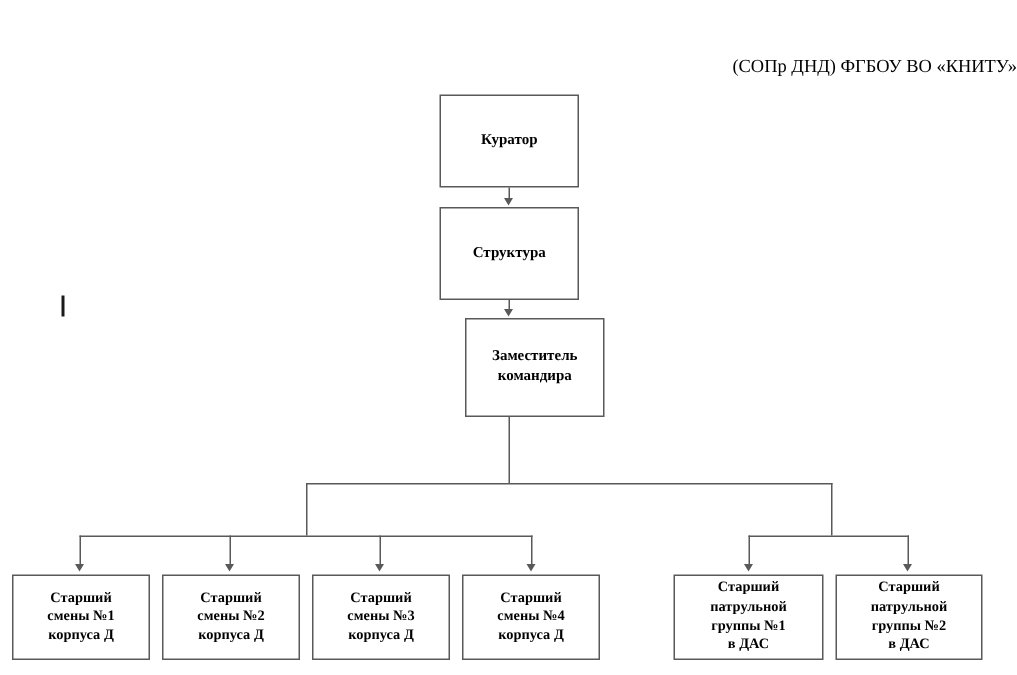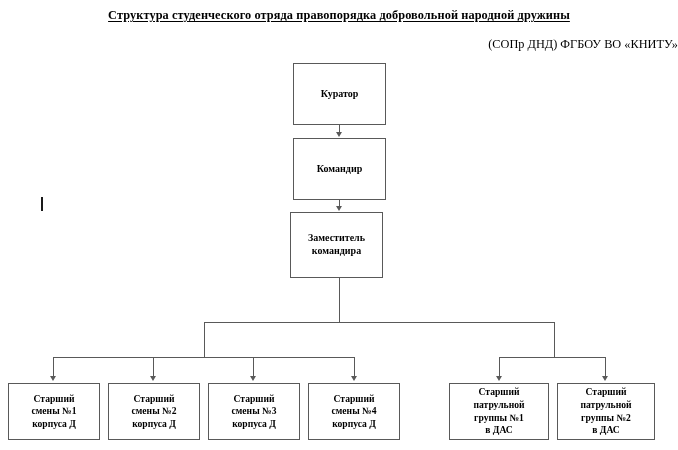--- a/index.html
+++ b/index.html
@@ -61,21 +61,21 @@
     padding: 2px;
   }
   .node .lines {
     white-space: pre-line;
   }
   .node-top { font-size: 10px; }
 
   
   #node-curator   { left: 293px; top: 63px;  width: 93px; height: 62px; }
   #node-commander { left: 293px; top: 138px; width: 93px; height: 62px; }
-  #node-deputy    { left: 290px; top: 212px; width: 93px; height: 66px; }
+  #node-deputy    { left: 310px; top: 212px; width: 93px; height: 66px; }
 
   
   #node-shift-1 { left: 8px;   top: 383px; width: 92px; height: 57px; }
   #node-shift-2 { left: 108px; top: 383px; width: 92px; height: 57px; }
   #node-shift-3 { left: 208px; top: 383px; width: 92px; height: 57px; }
   #node-shift-4 { left: 308px; top: 383px; width: 92px; height: 57px; }
 
   
   #node-patrol-1 { left: 449px; top: 383px; width: 100px; height: 57px; }
   #node-patrol-2 { left: 557px; top: 383px; width: 98px;  height: 57px; }
@@ -106,31 +106,28 @@
     width: 2px;
     height: 14px;
     background: #1a1a1a;
   }
 </style>
 </head>
 <body>
 
 <div id="page">
 
-  <div class="title">
-    <span class="u">Структура студенческого отряда правопорядка добровольной народной дружины</span>
-  </div>
   <div class="subtitle">(СОПр ДНД) ФГБОУ ВО «КНИТУ»</div>
 
   <div class="node node-top" id="node-curator">
     <span class="lines">Куратор</span>
   </div>
 
   <div class="node node-top" id="node-commander">
-    <span class="lines">Командир</span>
+    <span class="lines">Структура</span>
   </div>
 
   <div class="node node-top" id="node-deputy">
     <span class="lines">Заместитель
 командира</span>
   </div>
 
   <div class="node" id="node-shift-1">
     <span class="lines">Старший
 смены №1

